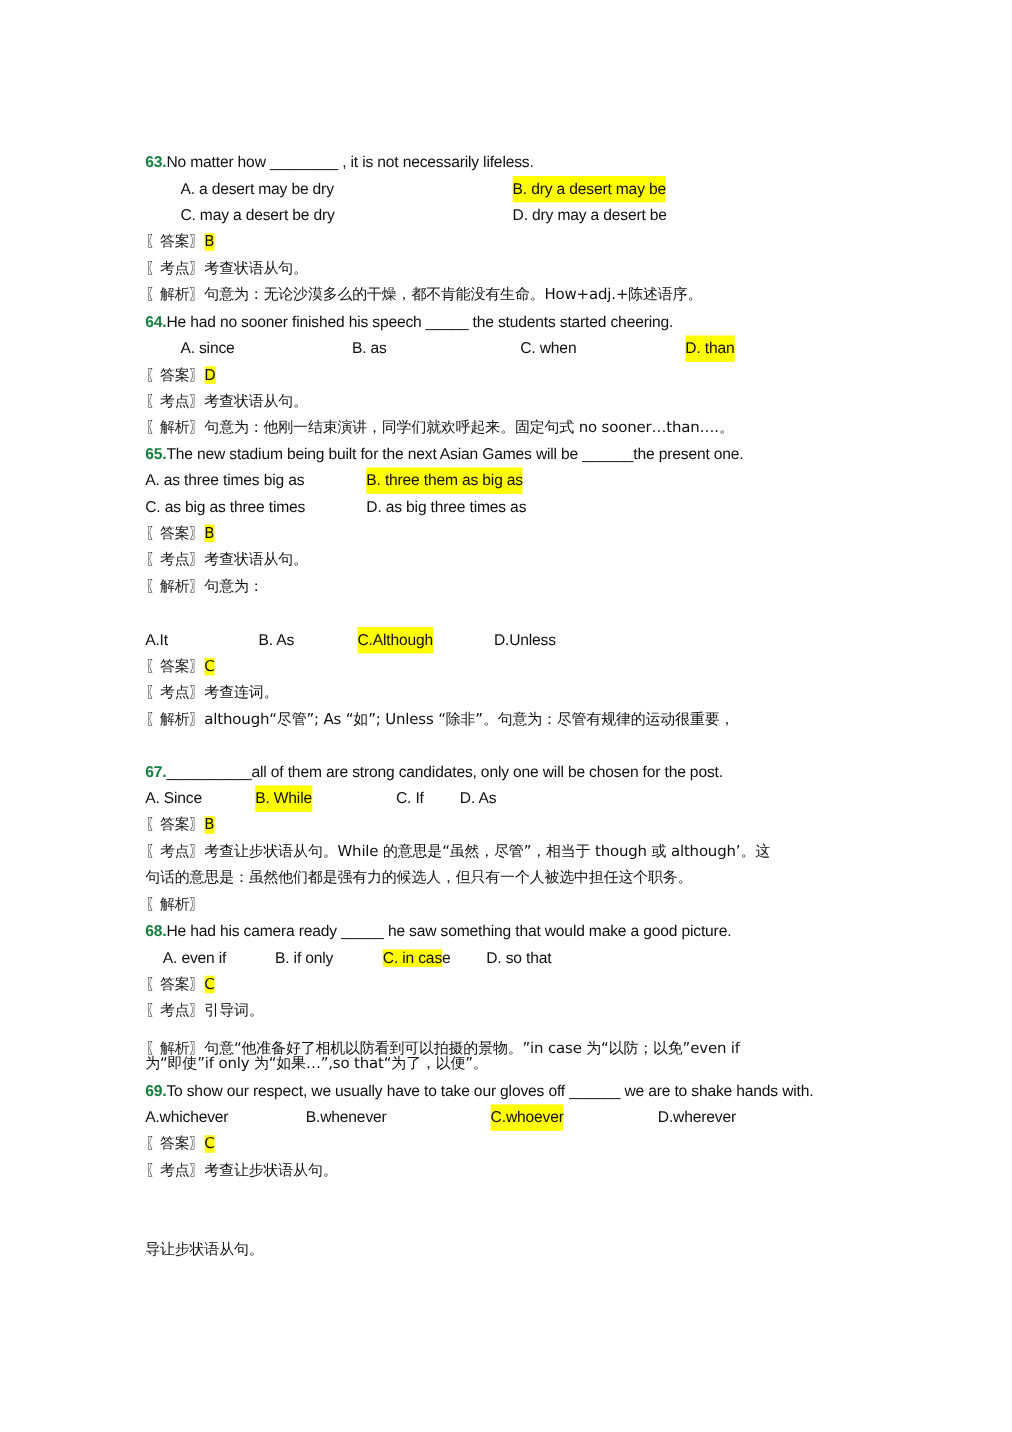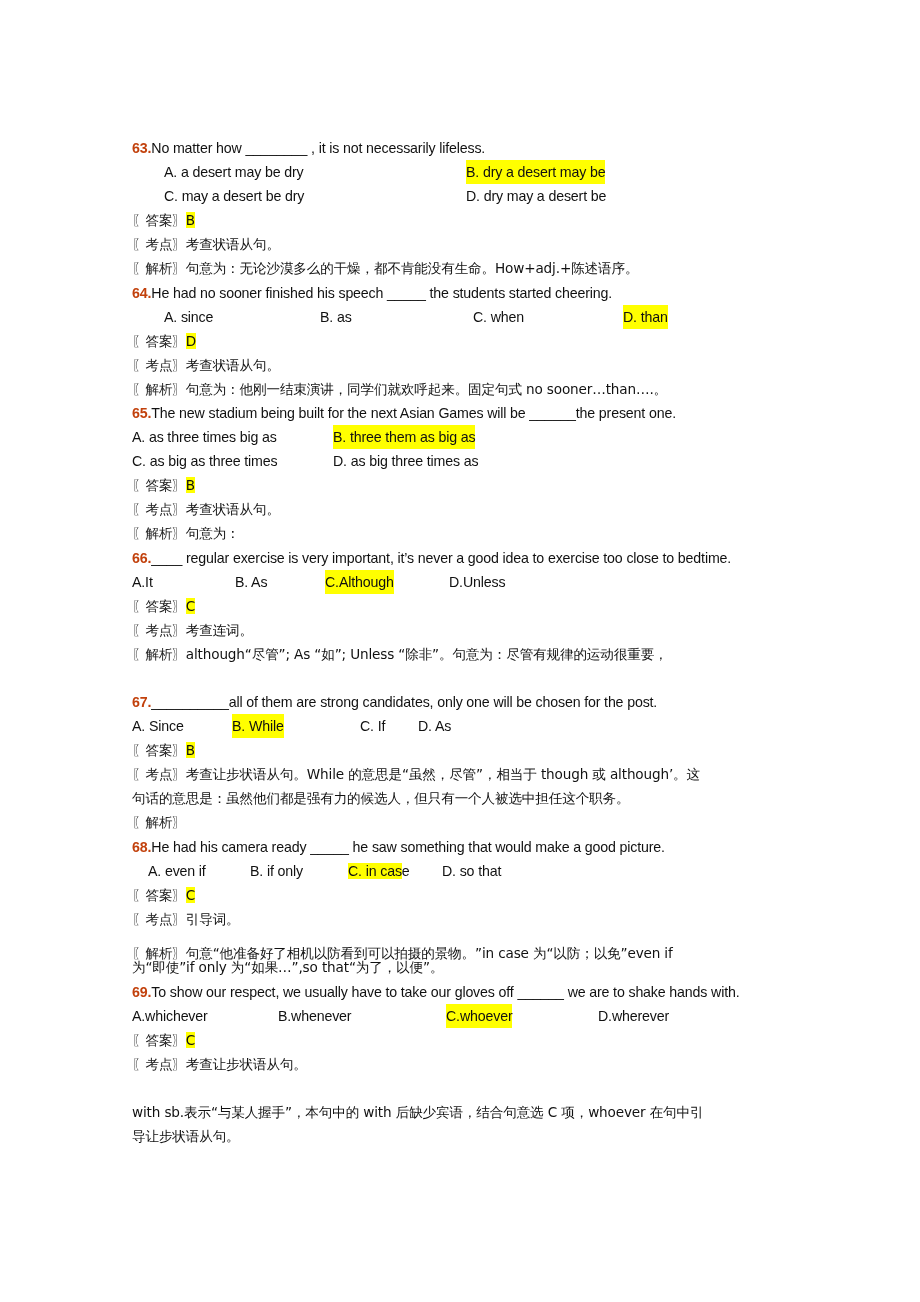--- a/index.html
+++ b/index.html
@@ -26,21 +26,21 @@
       position: absolute;
       left: 132px;
       height: 24px;
       line-height: 24px;
       font-size: 14.2px;
       white-space: nowrap;
       letter-spacing: -0.15px;
     }
     .qnum {
       font-weight: bold;
-      color: #c2410c;
+      color: #15803d;
     }
     .opt {
       position: absolute;
       top: 0;
       white-space: nowrap;
     }
     .hl {
       background: #ffff00;
     }
     .label {
@@ -110,23 +110,20 @@
   <div class="line cn" style="top:473px">
     <span class="label">〖答案〗</span><span class="hl">B</span>
   </div>
   <div class="line cn" style="top:497px">
     <span class="label">〖考点〗</span><span>考查状语从句。</span>
   </div>
   <div class="line cn" style="top:521px">
     <span class="label">〖解析〗</span><span>句意为：</span>
   </div>
 
-  <div class="line" style="top:546px">
-    <span class="qnum">66.</span><span>____ regular exercise is very important, it’s never a good idea to exercise too close to bedtime.</span>
-  </div>
   <div class="line" style="top:570px">
     <span class="opt" style="left:0px">A.It</span>
     <span class="opt" style="left:103px">B. As</span>
     <span class="opt hl" style="left:193px">C.Although</span>
     <span class="opt" style="left:317px">D.Unless</span>
   </div>
   <div class="line cn" style="top:594px">
     <span class="label">〖答案〗</span><span class="hl">C</span>
   </div>
   <div class="line cn" style="top:618px">
@@ -188,20 +185,17 @@
     <span class="opt" style="left:146px">B.whenever</span>
     <span class="opt hl" style="left:314px">C.whoever</span>
     <span class="opt" style="left:466px">D.wherever</span>
   </div>
   <div class="line cn" style="top:1028px">
     <span class="label">〖答案〗</span><span class="hl">C</span>
   </div>
   <div class="line cn" style="top:1052px">
     <span class="label">〖考点〗</span><span>考查让步状语从句。</span>
   </div>
-  <div class="line cn" style="top:1100px">
-    <span>with sb.表示“与某人握手”，本句中的 with 后缺少宾语，结合句意选 C 项，whoever 在句中引</span>
-  </div>
   <div class="line cn" style="top:1124px">
     <span>导让步状语从句。</span>
   </div>
 
 </div>
 
 </body></html>

